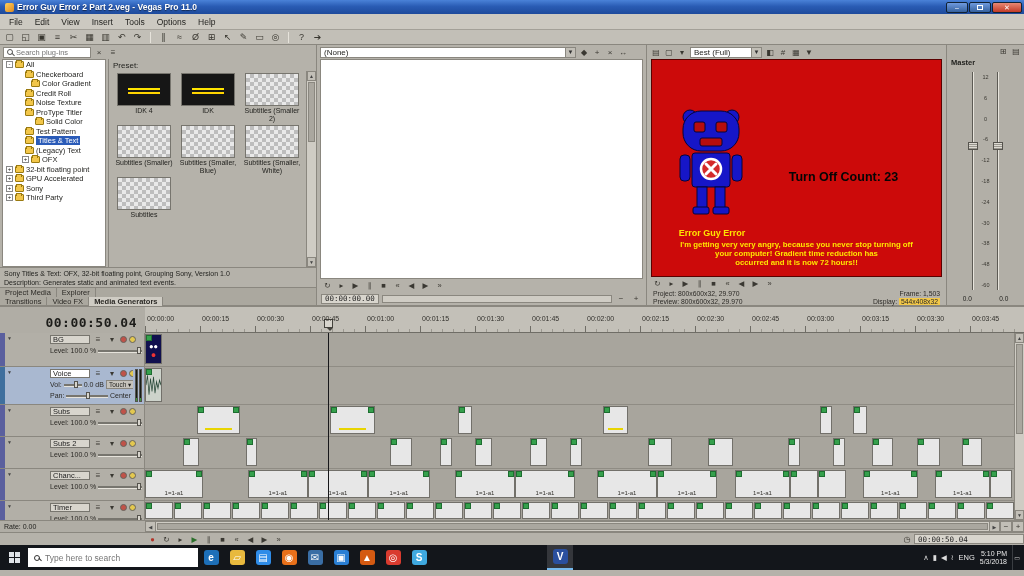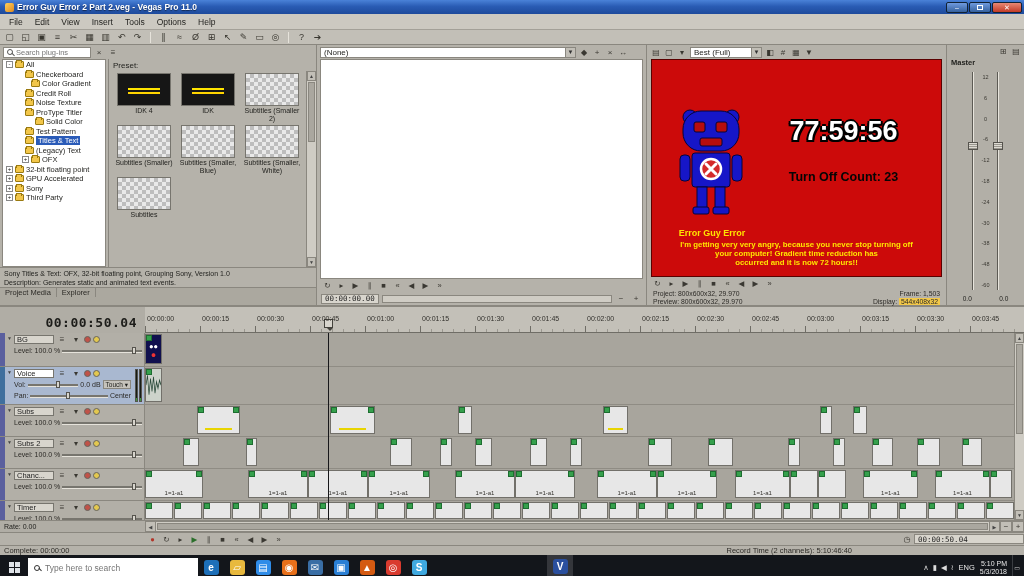--- a/index.html
+++ b/index.html
@@ -112,21 +112,21 @@
   #ruler-cursor{position:absolute;top:12px;width:9px;height:9px;background:#d8d5cd;border:1px solid #44423c;}
   #ruler-cursor::after{content:"";position:absolute;left:2px;top:8px;border:3px solid transparent;border-top-color:#44423c;}
   #tl-body{flex:1;display:flex;overflow:hidden;}
   #track-heads{width:145px;flex:none;background:#b2afa7;border-right:1px solid #8a877f;overflow:hidden;}
   .trk{display:flex;border-bottom:1px solid #8a877f;background:#b2afa7;overflow:hidden;}
   .trk.sel{background:#a9b8d0;}
   .trk-color{width:5px;background:#5a5f9e;flex:none;}
   .trk.sel .trk-color{background:#3f6f9e;}
   .trk-min{width:9px;flex:none;font-size:5px;color:#444;text-align:center;padding-top:2px;}
   .trk-main{flex:1;padding:1px 2px 0 0;overflow:hidden;}
-  .trk-row{display:flex;align-items:center;gap:2px;height:11px;}
+  .trk-row{display:flex;align-items:center;gap:2px;height:11px;margin-left:36px;}
   .trk-name{min-width:40px;height:9px;background:#d8d5cd;border:1px solid #77756e;font-size:7.5px;line-height:8px;padding:0 2px;color:#222;}
   .trk.sel .trk-name{background:#fff;}
   .dot{width:7px;height:7px;border-radius:50%;border:1px solid #66645e;flex:none;}
   .dot.red{background:#c05248;} .dot.yel{background:#e3c84f;}
   .trk-level,.trk-lab,.trk-val{font-size:7px;color:#2c2a26;white-space:nowrap;}
   .hslider{flex:1;height:7px;position:relative;min-width:18px;}
   .hslider::before{content:"";position:absolute;left:0;right:0;top:3px;height:2px;background:#77756e;border-bottom:1px solid #e6e3db;}
   .hthumb{position:absolute;top:0;left:88%;width:4px;height:7px;background:#d8d5cd;border:1px solid #55534d;}
   .touch-btn{flex:none;font-size:6.5px;background:#c6c3bb;border:1px solid #8a877f;padding:0 2px;height:9px;line-height:8px;}
   .meters{width:11px;flex:none;display:flex;gap:1px;padding:2px 2px;}
@@ -354,20 +354,25 @@
       </div>
       <div id="gen-info">
         <div>Sony Titles &amp; Text: OFX, 32-bit floating point, Grouping Sony, Version 1.0</div>
         <div>Description: Generates static and animated text events.</div>
       </div>
       <div id="dock-tabs">
           <div class="tab-row">
             <span class="dock-tab ">Project Media</span>
             <span class="dock-tab ">Explorer</span>
           </div>
+          <div class="tab-row">
+            <span class="dock-tab ">Transitions</span>
+            <span class="dock-tab ">Video FX</span>
+            <span class="dock-tab active">Media Generators</span>
+          </div>
         </div>
     </div>
 
     <div id="dock-fx" class="dock">
       <div class="panel-row">
         <span id="fx-combo" class="combo">
           <span class="cv">(None)</span>
           <span class="ca">▼</span>
         </span>
         <span id="fx-icons" style="display:flex;gap:1px;">
@@ -426,21 +431,20 @@
           <rect x="2" y="48" width="10" height="26" rx="4" fill="#1616c8" stroke="#05053a"></rect>
           <rect x="54" y="48" width="10" height="26" rx="4" fill="#1616c8" stroke="#05053a"></rect>
           <rect x="14" y="46" width="38" height="34" rx="3" fill="#1616c8" stroke="#05053a"></rect>
           <circle cx="33" cy="62" r="10" fill="#d42a2a" stroke="#ffffff" stroke-width="2.5"></circle>
           <path d="M28 57 L38 67 M38 57 L28 67" stroke="#fff" stroke-width="3" stroke-linecap="round"></path>
           <rect x="19" y="80" width="10" height="22" fill="#1616c8" stroke="#05053a"></rect>
           <rect x="37" y="80" width="10" height="22" fill="#1616c8" stroke="#05053a"></rect>
           <rect x="15" y="100" width="16" height="7" rx="2" fill="#1616c8" stroke="#05053a"></rect>
           <rect x="35" y="100" width="16" height="7" rx="2" fill="#1616c8" stroke="#05053a"></rect>
         </svg>
-        <div id="pv-timer">77:59:56</div>
         <div id="pv-turnoff">Turn Off Count: 23</div>
         <div id="pv-robot-label">Error Guy Error</div>
         <div id="pv-msg">
             <div>I'm getting very very angry, because you never stop turning off</div>
             <div>your computer! Gradient time reduction has</div>
             <div>occurred and it is now 72 hours!!</div>
           </div>
       </div>
       <div id="pv-transport">
           <span class="ticon" style="">↻</span>
@@ -1003,24 +1007,20 @@
         <span class="ticon" style="">«</span>
         <span class="ticon" style="">◀</span>
         <span class="ticon" style="">▶</span>
         <span class="ticon" style="">»</span>
       </span>
     <span class="spacer"></span>
     <span class="mini">◷</span>
     <span id="transport-tc" class="tc-box">00:00:50.04</span>
   </div>
 
-  <div id="statusbar">
-    <span>Complete: 00:00:00</span>
-    <span class="rec">Record Time (2 channels): 5:10:46:40</span>
-  </div>
 
   <div id="taskbar">
     <div id="start-btn">
       <span class="winlogo">
           <i></i>
           <i></i>
           <i></i>
           <i></i>
         </span>
     </div>

